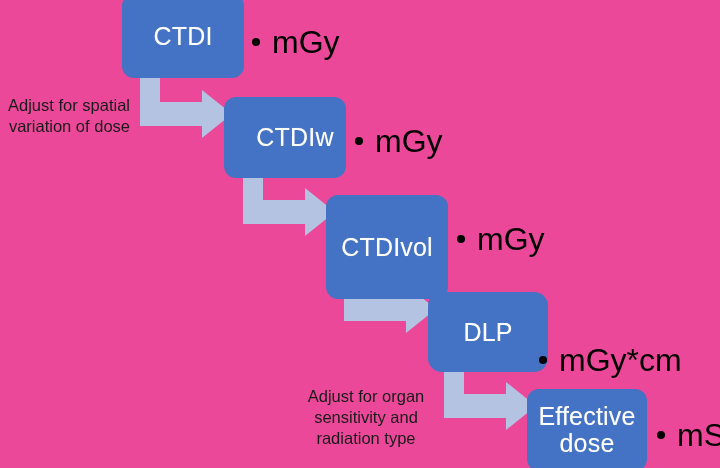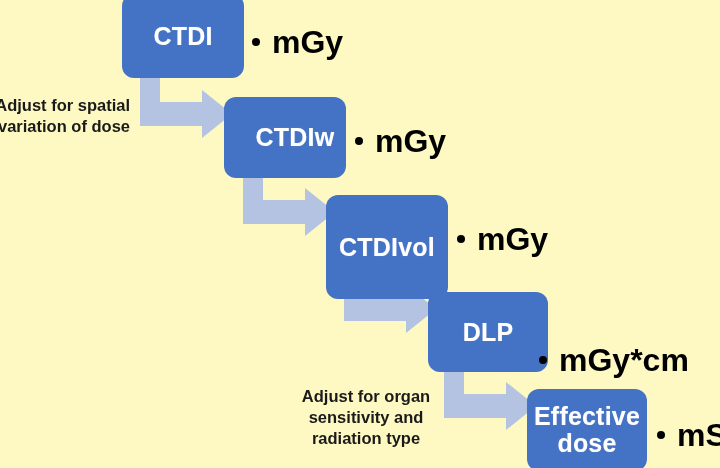--- a/index.html
+++ b/index.html
@@ -4,24 +4,23 @@
 <style>
   html, body {
     margin: 0;
     padding: 0;
     background: #ffffff;
   }
   #canvas {
     position: relative;
     width: 720px;
     height: 468px;
-    background: #fef9c3;
+    background: #ec4899;
     overflow: hidden;
     font-family: "Liberation Sans", sans-serif;
-    font-weight: bold;
   }
 
   
   .node {
     position: absolute;
     background: #4472C4;
     border-radius: 12px;
     color: #FFFFFF;
     display: flex;
     align-items: center;
@@ -107,21 +106,21 @@
   </div>
 
   <div class="node" style="left:224px; top:97px; width:122px; height:81px;padding-left:26px;">
     <span class="node-label">CTDIw</span>
   </div>
 
   <div class="node" style="left:326px; top:195px; width:122px; height:104px;">
     <span class="node-label">CTDIvol</span>
   </div>
 
-  <div class="node" style="left:428px; top:292px; width:120px; height:80px;">
+  <div class="node" style="left:428px; top:292px; width:120px; height:80px;border-radius:14px;">
     <span class="node-label">DLP</span>
   </div>
 
   <div class="node" style="left:527px; top:389px; width:120px; height:82px; white-space:pre-line;">
     <span class="node-label">Effective
 dose</span>
   </div>
 
   <div class="unit" style="left:252px; top:26px;">
     <span class="bullet"></span>

